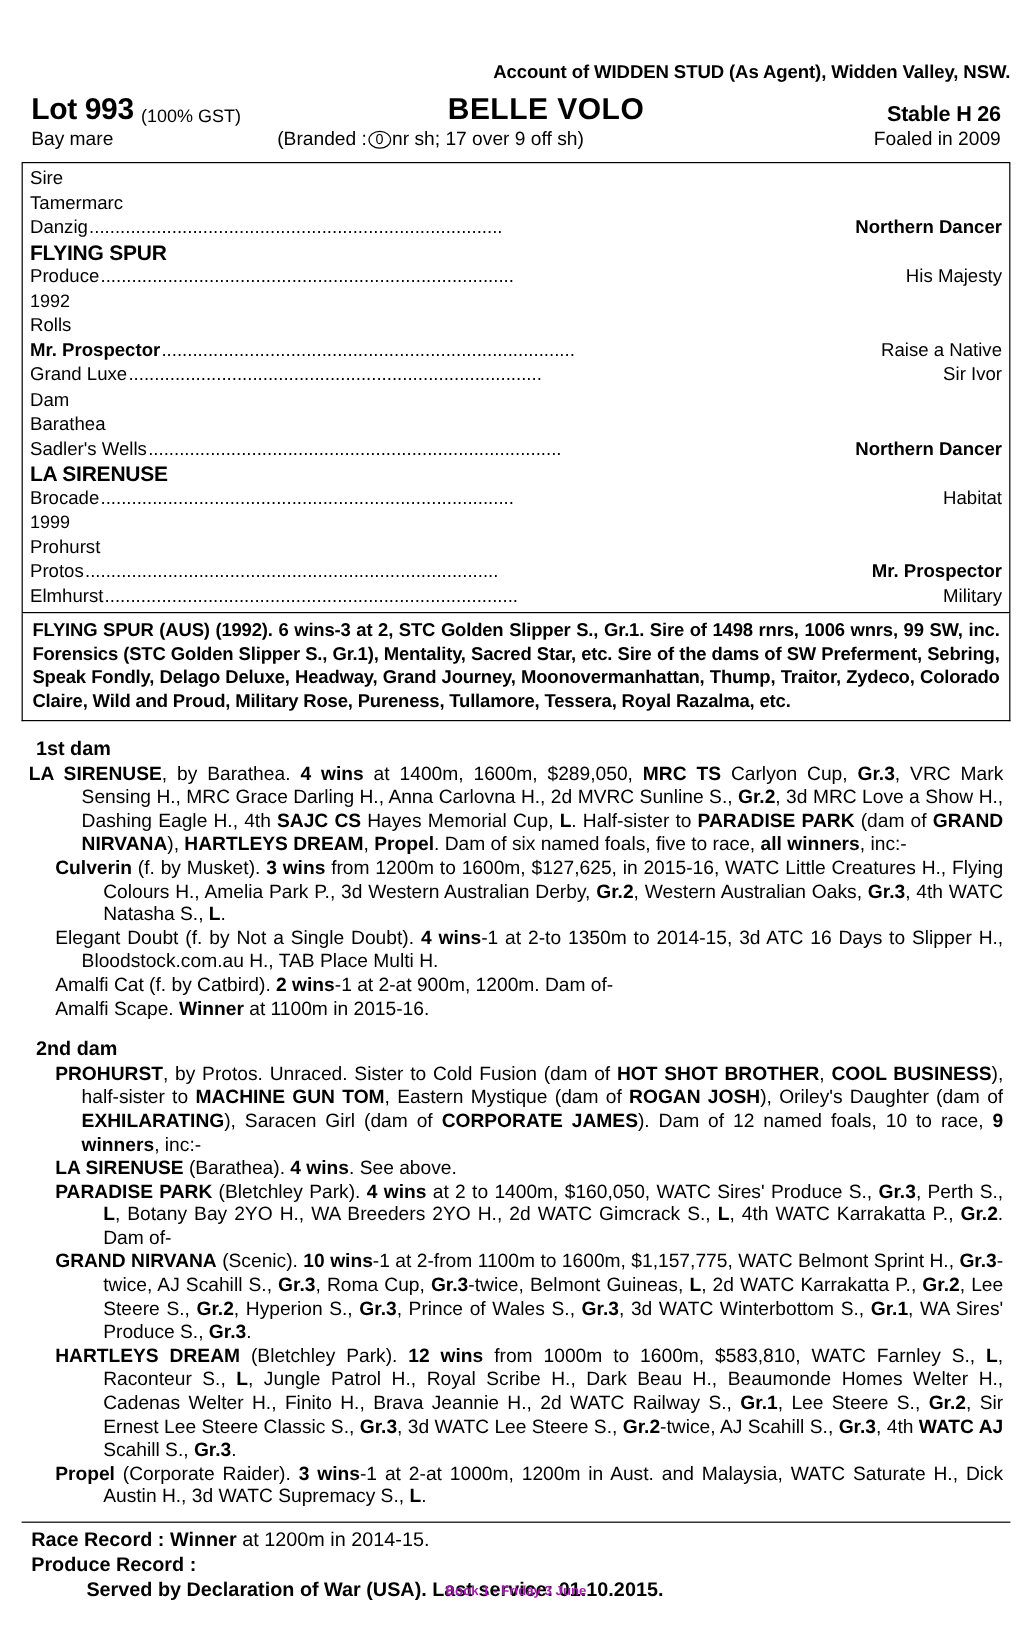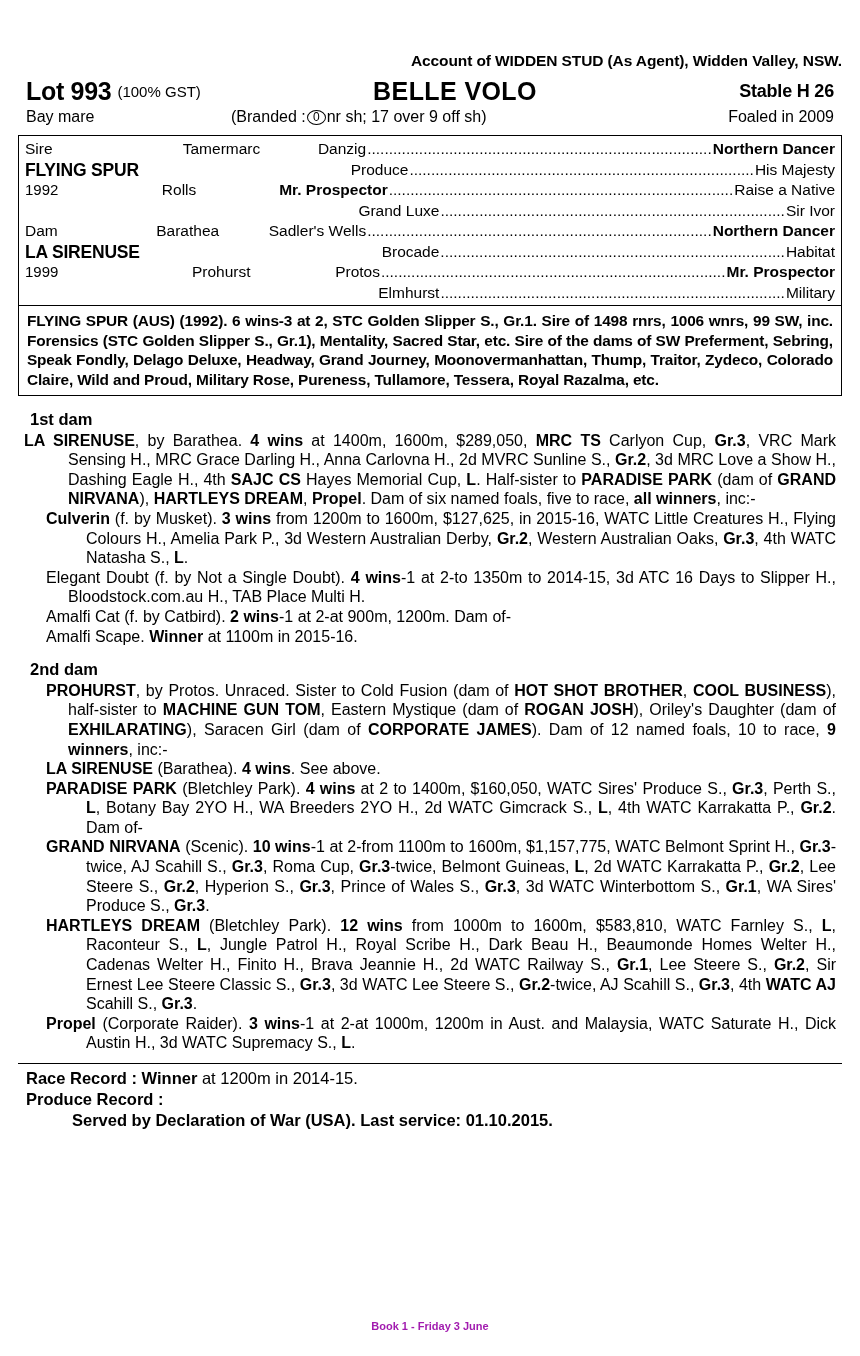--- a/index.html
+++ b/index.html
@@ -21,21 +21,21 @@
   .account {
     text-align: right;
     font-weight: bold;
     font-size: 15.5px;
     letter-spacing: -0.1px;
     margin-bottom: 7px;
   }
   
   .lot-line {
     display: flex;
-    align-items: center;
+    align-items: flex-end;
     padding: 0 8px;
     margin-bottom: 2px;
   }
   .lot-no {
     font-size: 25px;
     font-weight: bold;
     letter-spacing: -0.3px;
   }
   .gst {
     font-size: 15px;
@@ -80,28 +80,29 @@
   .ped {
     border: 1.6px solid #000;
     width: 100%;
     font-size: 15.5px;
     padding: 3px 0 2px 0;
   }
   .ped-row {
     display: flex;
     line-height: 20.5px;
     padding: 0 6px;
+    flex-direction: column;
   }
   .ped-c1 { width: 196px; }
   .ped-c2 { width: 168px; }
   .ped-c3 { flex: 1; position: relative; }
   .b { font-weight: bold; }
   .big { font-size: 17.5px; font-weight: bold; letter-spacing: -0.2px;}
   .yr { font-size: 15px; }
-  .gp { display: flex; justify-content: space-between; white-space: nowrap; text-align: right; }
+  .gp { display: flex; justify-content: space-between; white-space: nowrap; }
   .gp .lead { flex: 0 0 auto; }
   .gp .fill {
     flex: 1 1 auto;
     overflow: hidden;
     white-space: nowrap;
     margin: 0 1px;
   }
   .gp .tail { flex: 0 0 auto; }
   
   .sire-block {

